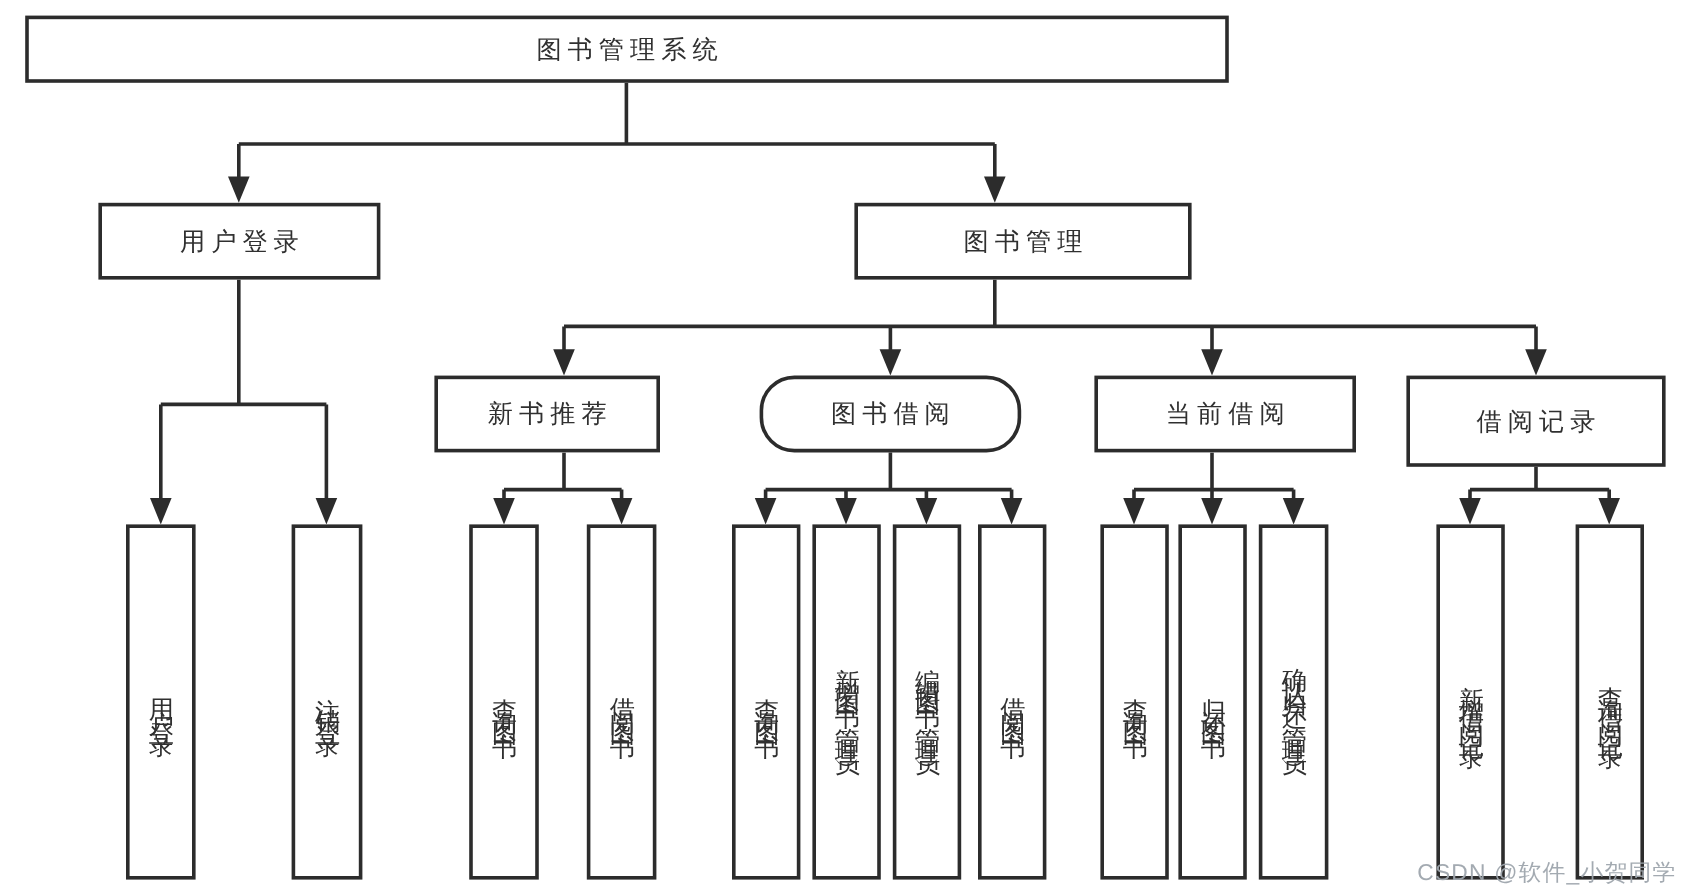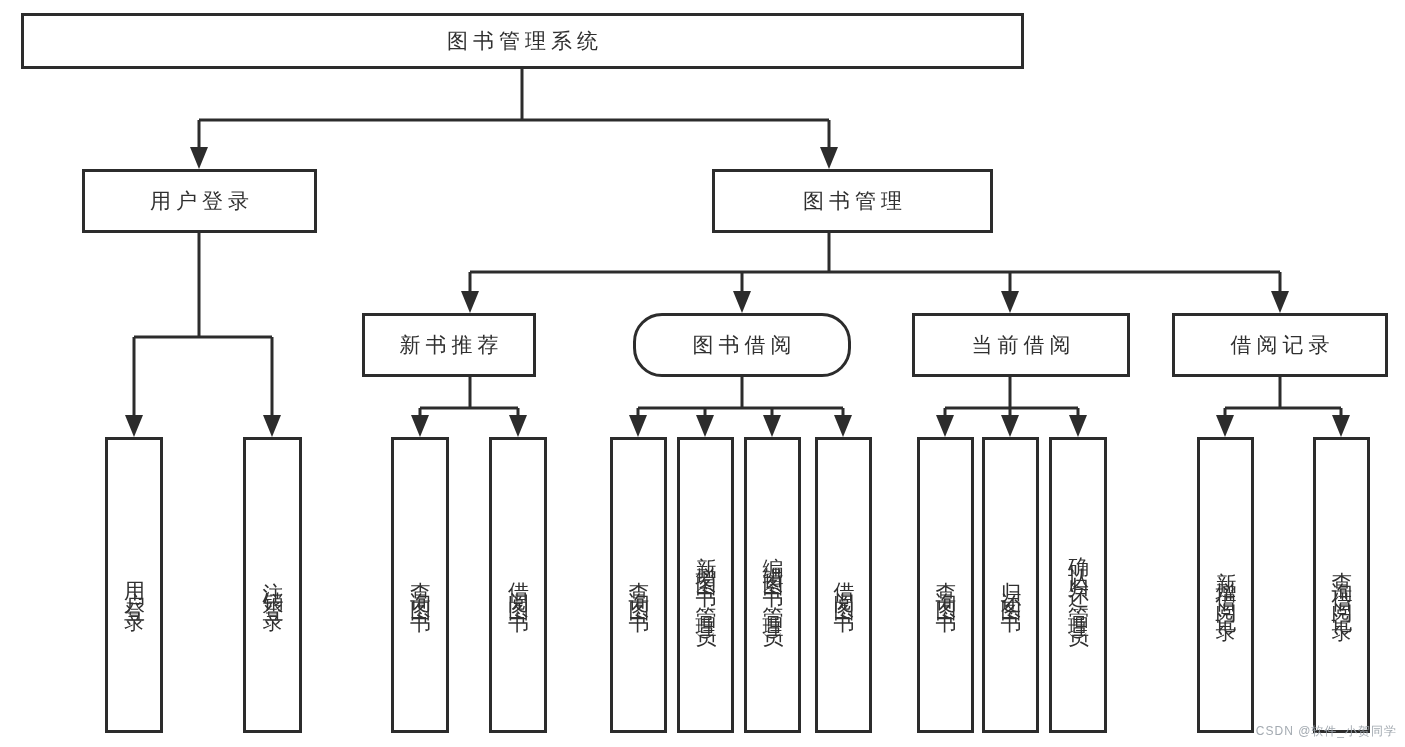--- a/index.html
+++ b/index.html
@@ -44,21 +44,21 @@
     font-size: 21px;
     letter-spacing: 10px;
     line-height: 1.1;
     white-space: nowrap;
   }
   .watermark {
     position: absolute;
     right: 8px;
     bottom: 7px;
     font-family: "Liberation Sans", sans-serif;
-    font-size: 12px;
+    font-size: 19px;
     letter-spacing: 1px;
     color: rgba(158, 165, 173, 0.95);
     z-index: 5;
     white-space: nowrap;
   }
 </style>
 </head>
 <body>
 
 <div class="canvas">
@@ -110,30 +110,30 @@
     <span>图书管理系统</span>
   </div>
 
   <div class="node hbox" style="left:82px; top:169px; width:235px; height:64px;">
     <span>用户登录</span>
   </div>
   <div class="node hbox" style="left:712px; top:169px; width:281px; height:64px;">
     <span>图书管理</span>
   </div>
 
-  <div class="node hbox" style="left:362px; top:313px; width:174px; height:64px;">
+  <div class="node hbox" style="left:362px; top:313px; width:188px; height:64px;">
     <span>新书推荐</span>
   </div>
   <div class="node hbox" style="left:633px; top:313px; width:218px; height:64px;border-radius:29px;">
     <span>图书借阅</span>
   </div>
   <div class="node hbox" style="left:912px; top:313px; width:218px; height:64px;">
     <span>当前借阅</span>
   </div>
-  <div class="node hbox" style="left:1172px; top:313px; width:216px; height:64px;">
+  <div class="node hbox" style="left:1172px; top:313px; width:216px; height:76px;">
     <span>借阅记录</span>
   </div>
 
   <div class="node vbox" style="left:105px; top:437px; width:58px; height:296px;">
     <span>用户登录</span>
   </div>
   <div class="node vbox" style="left:243px; top:437px; width:59px; height:296px;">
     <span>注销登录</span>
   </div>
 

